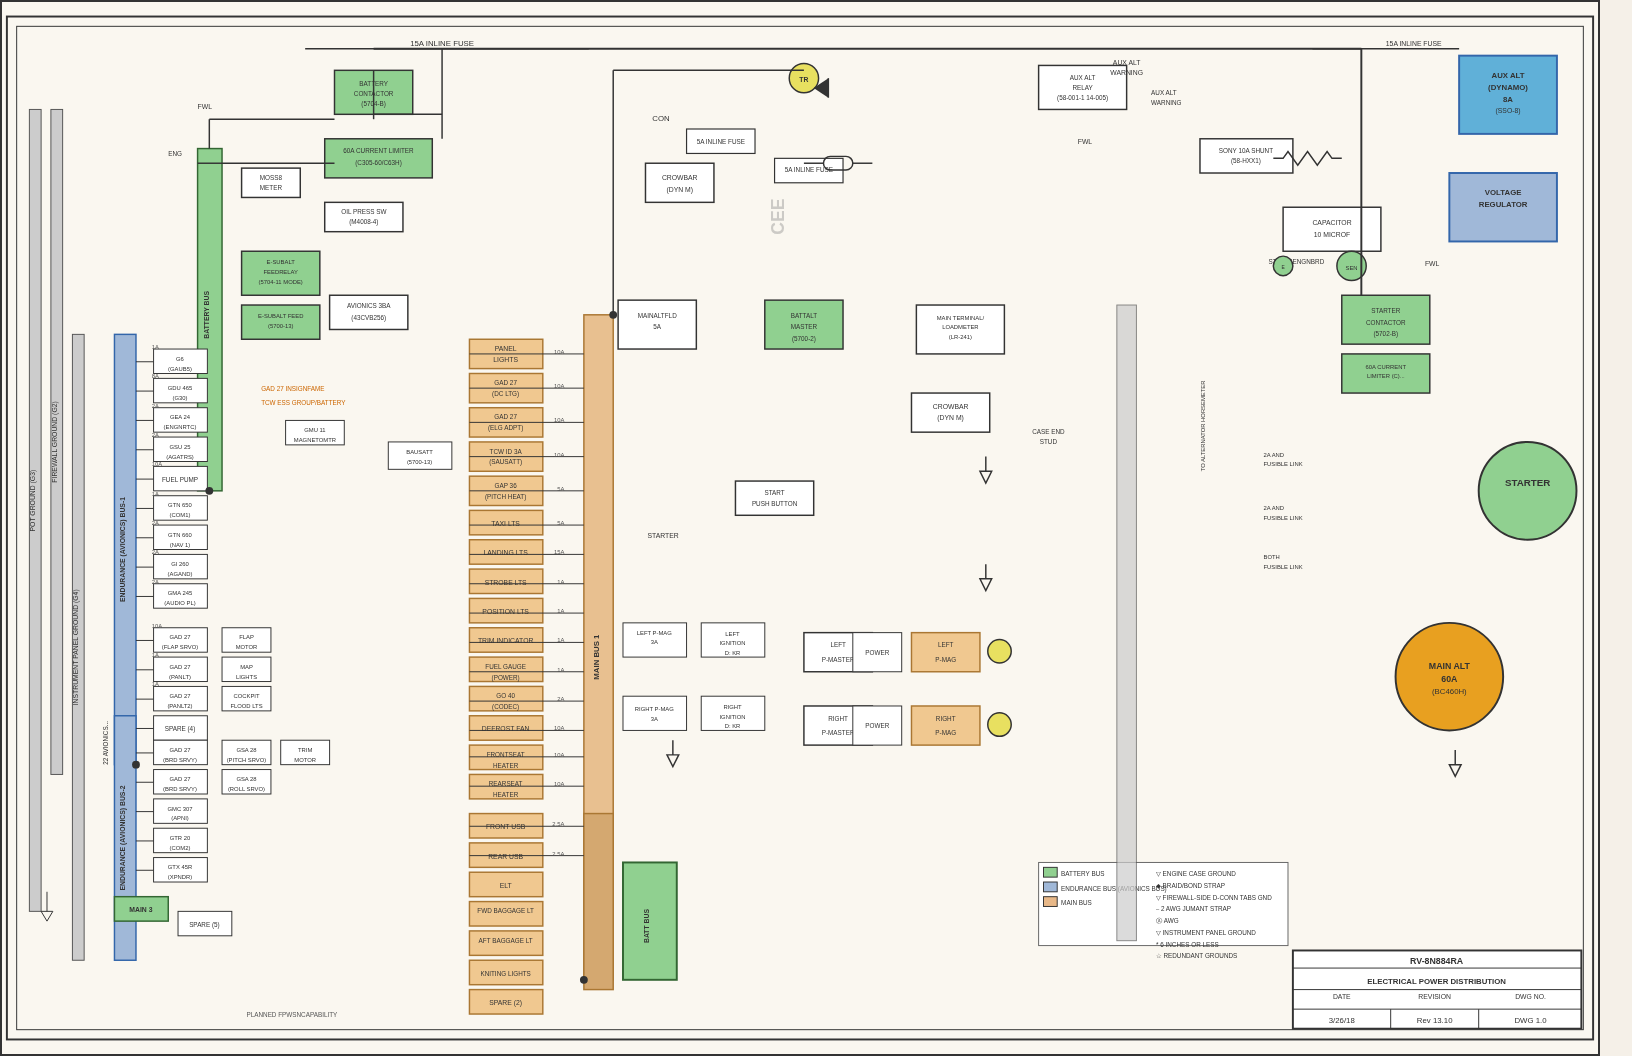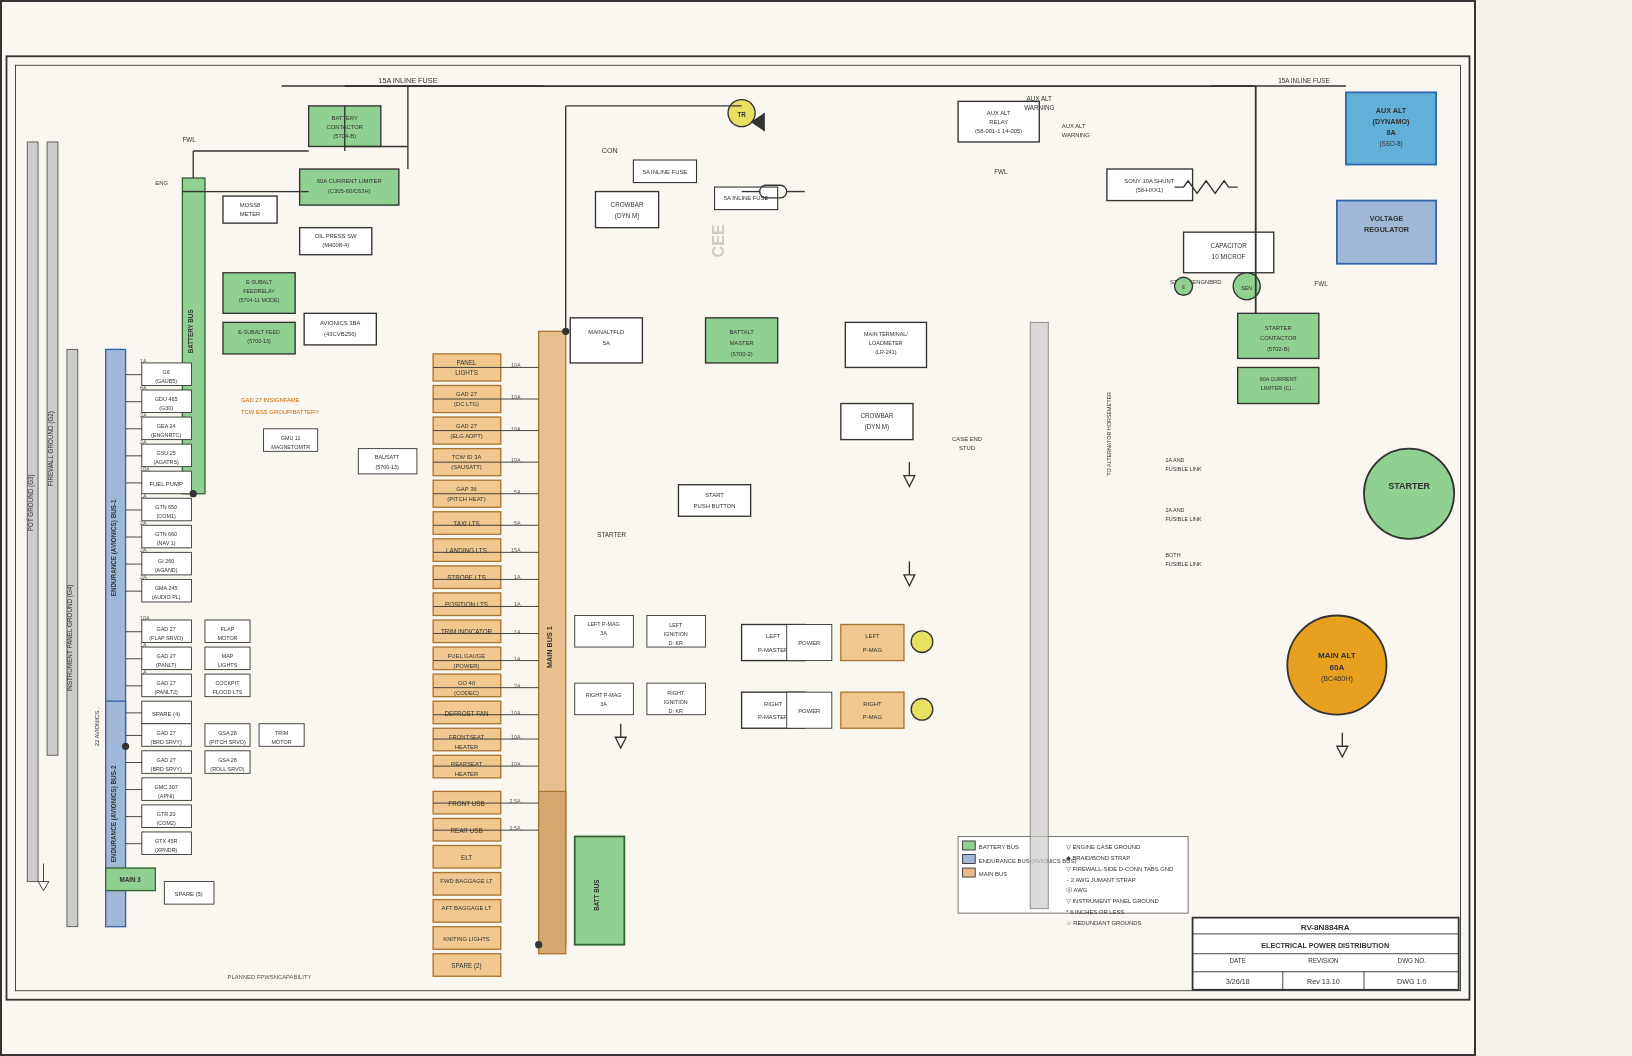--- a/index.html
+++ b/index.html
@@ -5,21 +5,21 @@
     * { margin: 0; padding: 0; box-sizing: border-box; }
     body {
       width: 1632px;
       height: 1056px;
       background: #f5f0e8;
       font-family: Arial, sans-serif;
       overflow: hidden;
       position: relative;
     }
     #main-container {
-      width: 1476px;
+      width: 1600px;
       height: 1056px;
       background: #faf7f0;
       border: 2px solid #333;
       position: relative;
       overflow: hidden;
     }
 
     
     #diagram-canvas {
       position: absolute;

